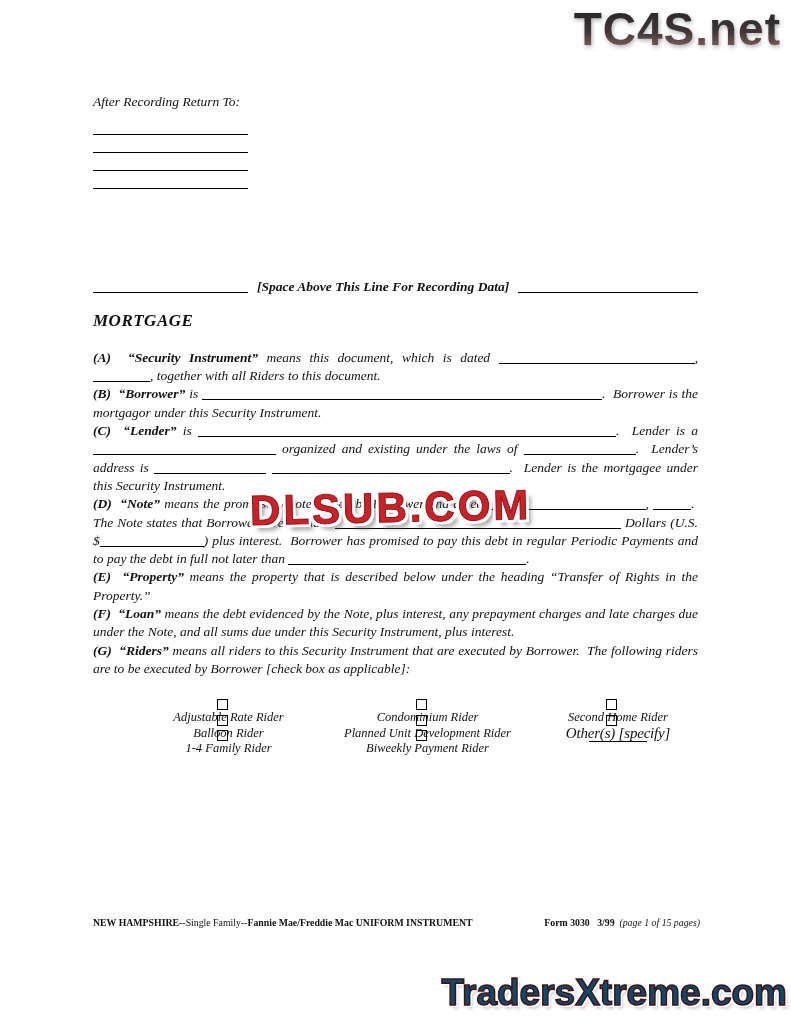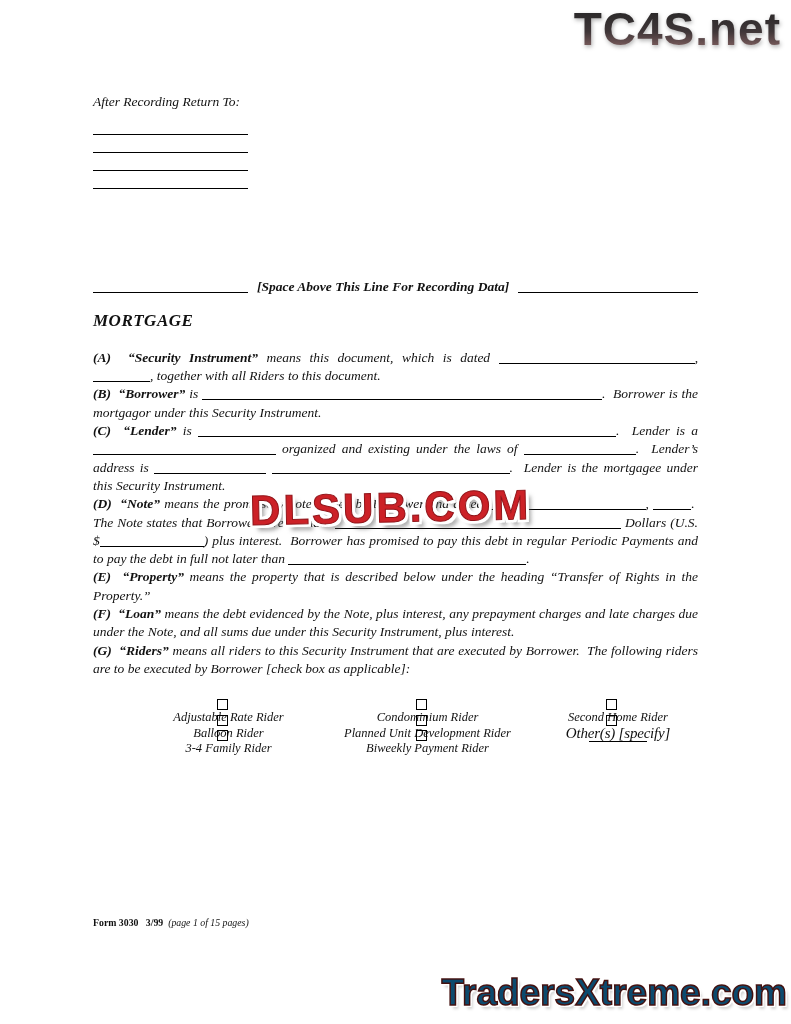--- a/index.html
+++ b/index.html
@@ -101,21 +101,21 @@
           <div class="rider-row">
             <span class="checkbox"></span>
             <span class="rider-label">Adjustable Rate Rider</span>
           </div>
           <div class="rider-row">
             <span class="checkbox"></span>
             <span class="rider-label">Balloon Rider</span>
           </div>
           <div class="rider-row">
             <span class="checkbox"></span>
-            <span class="rider-label">3-4 Family Rider</span>
+            <span class="rider-label">1-4 Family Rider</span>
           </div>
         </div>
       <div class="col2">
           <div class="rider-row">
             <span class="checkbox"></span>
             <span class="rider-label">Condominium Rider</span>
           </div>
           <div class="rider-row">
             <span class="checkbox"></span>
             <span class="rider-label">Planned Unit Development Rider</span>
@@ -134,20 +134,21 @@
             <span class="checkbox"></span>
             <span class="rider-label">Other(s) [specify]</span>
             <span class="blank" style="width: 58px;"></span>
           </div>
         </div>
     </div>
 
   </div>
 
   <div class="doc-footer">
+    <div><b>NEW HAMPSHIRE</b><span>--Single Family--</span><b>Fannie Mae/Freddie Mac UNIFORM INSTRUMENT</b></div>
     <div><b>Form 3030</b><span>&nbsp;&nbsp;&nbsp;</span><b>3/99</b><span>&nbsp; </span><i>(page 1 of 15 pages)</i></div>
   </div>
 
   <div class="wm-mid">DLSUB.COM</div>
 
   <div class="wm-bottom">TradersXtreme.com</div>
 
 </div>
 
 </body></html>

